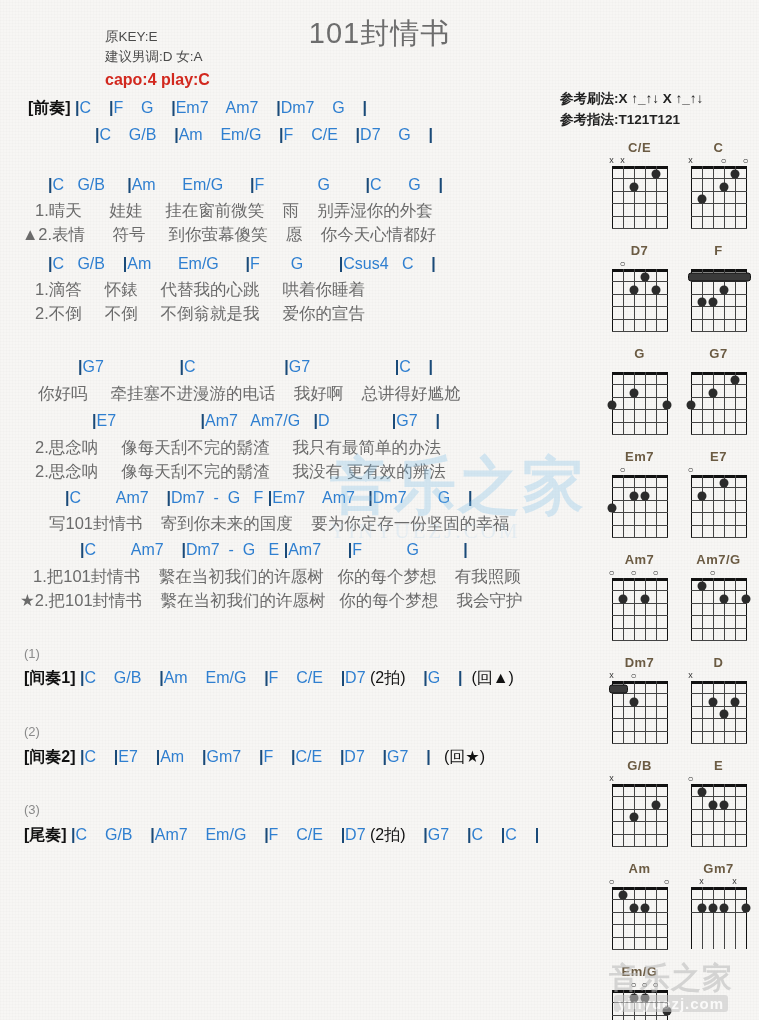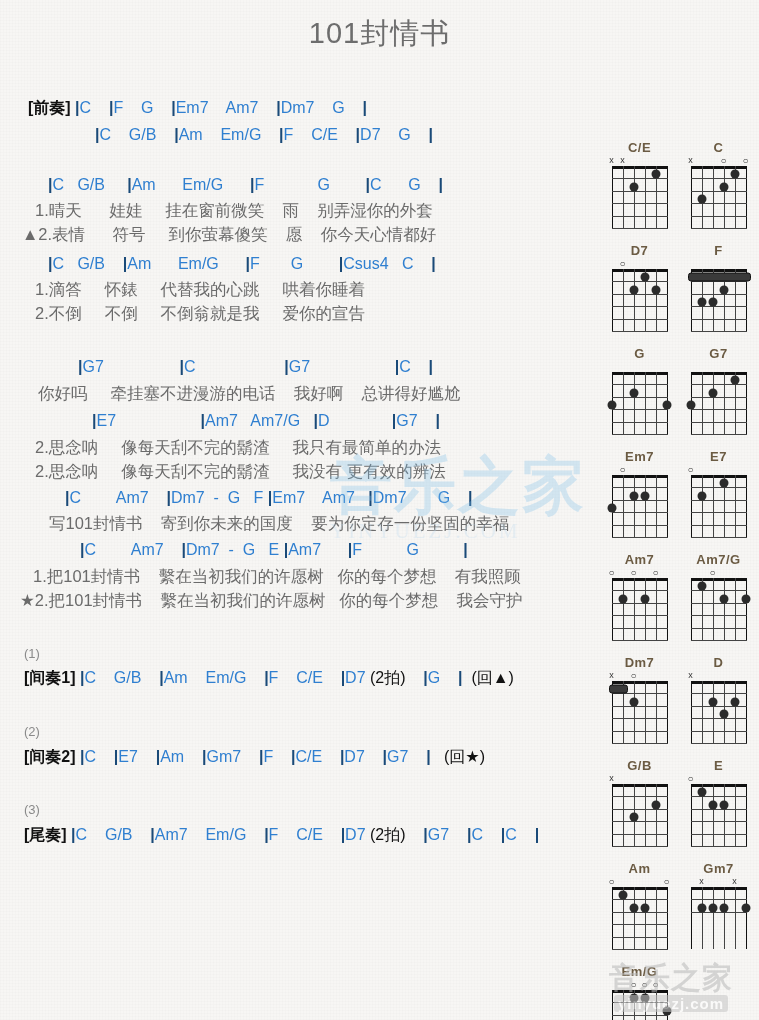--- a/index.html
+++ b/index.html
@@ -92,21 +92,30 @@
 
 <div class="sheet">
 
   <div class="wm-center">
     <div class="wm-cn">音乐之家</div>
     <div class="wm-en">YINYUEZJ.COM</div>
   </div>
 
   <div class="title">101封情书</div>
 
-
+  <div class="key-block">
+    <div class="key-line">原KEY:E</div>
+    <div class="key-line">建议男调:D 女:A</div>
+    <div class="capo">capo:4 play:C</div>
+  </div>
+
+  <div class="strum">
+    <div class="strum-line">参考刷法:X ↑_↑↓ X ↑_↑↓</div>
+    <div class="strum-line">参考指法:T121T121</div>
+  </div>
 
   <div id="lines-host">
       <div class="chordline" style="left: 28px; top: 98px;"><span class="sect">[前奏]</span> <span class="bar">|</span>C    <span class="bar">|</span>F    G    <span class="bar">|</span>Em7    Am7    <span class="bar">|</span>Dm7    G    <span class="bar">|</span></div>
       <div class="chordline" style="left: 95px; top: 126px;"><span class="bar">|</span>C    G/B    <span class="bar">|</span>Am    Em/G    <span class="bar">|</span>F    C/E    <span class="bar">|</span>D7    G    <span class="bar">|</span></div>
       <div class="chordline" style="left: 48px; top: 176px;"><span class="bar">|</span>C   G/B     <span class="bar">|</span>Am      Em/G      <span class="bar">|</span>F            G        <span class="bar">|</span>C      G    <span class="bar">|</span></div>
       <div class="lyricline" style="left: 35px; top: 200px;">1.晴天      娃娃     挂在窗前微笑    雨    别弄湿你的外套</div>
       <div class="lyricline" style="left: 22px; top: 224px;">▲2.表情      符号     到你萤幕傻笑    愿    你今天心情都好</div>
       <div class="chordline" style="left: 48px; top: 255px;"><span class="bar">|</span>C   G/B    <span class="bar">|</span>Am      Em/G      <span class="bar">|</span>F       G        <span class="bar">|</span>Csus4   C    <span class="bar">|</span></div>
       <div class="lyricline" style="left: 35px; top: 279px;">1.滴答     怀錶     代替我的心跳     哄着你睡着</div>
       <div class="lyricline" style="left: 35px; top: 303px;">2.不倒     不倒     不倒翁就是我     爱你的宣告</div>

